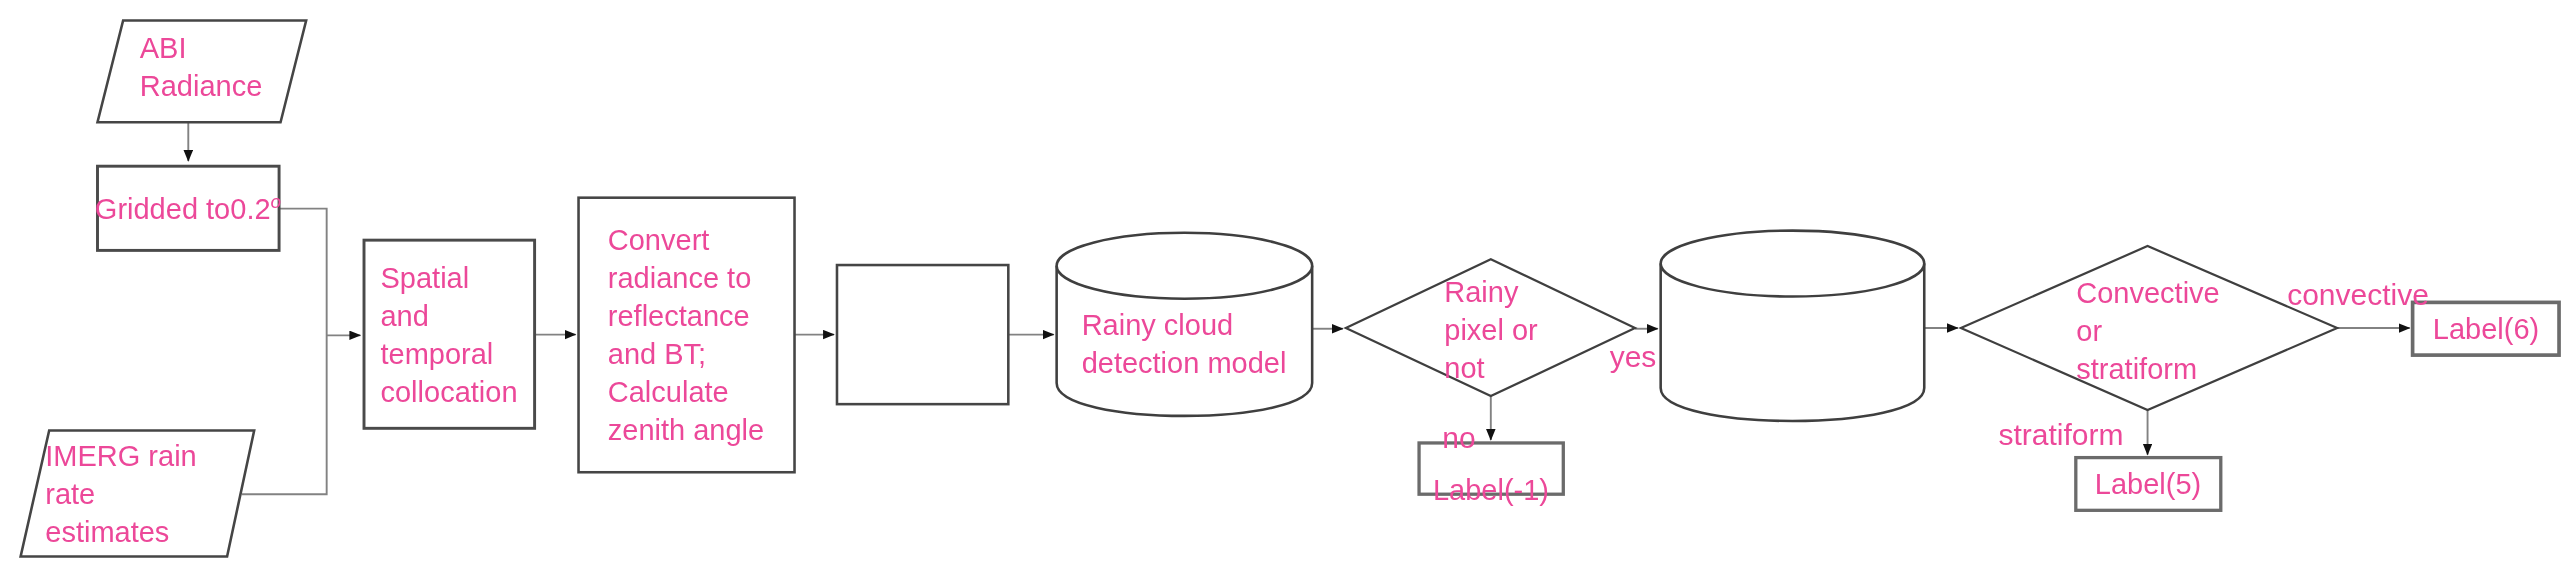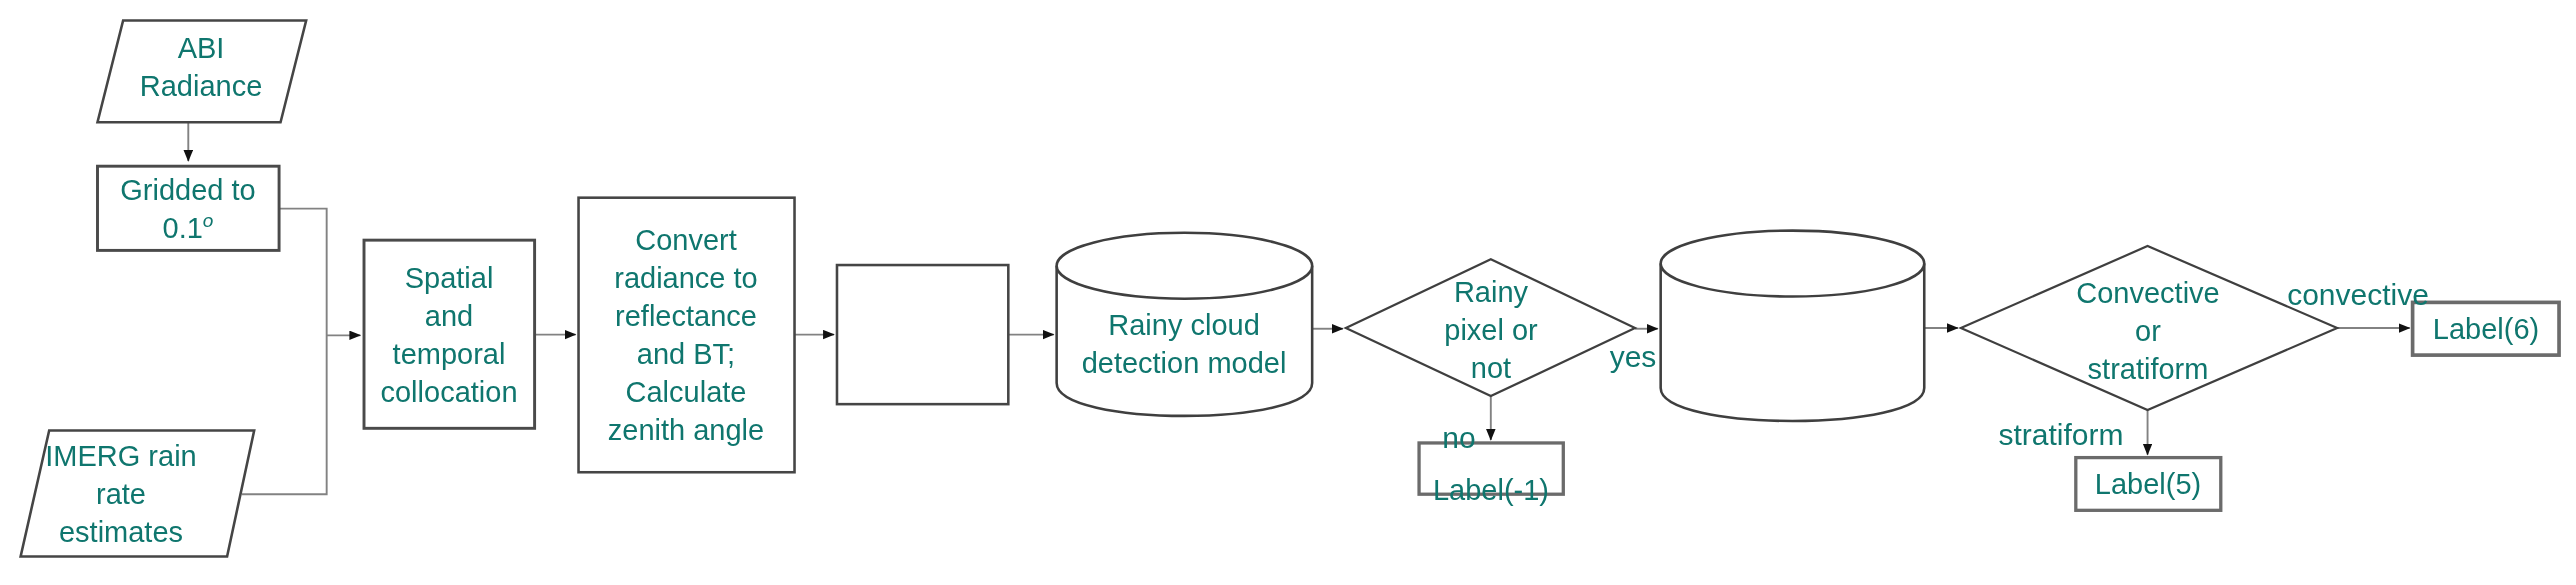--- a/index.html
+++ b/index.html
@@ -7,26 +7,26 @@
     position:relative;
     width:2576px;height:585px;
     background:#ffffff;
     font-family:"Liberation Sans",sans-serif;
     overflow:hidden;
   }
   #shapes{position:absolute;left:0;top:0;}
   .t{
     position:absolute;
     transform:translate(-50%,-50%);
-    text-align:center;
+    text-align:left;
     font:400 29px/38px "Liberation Sans",sans-serif;
-    color:#0f766e;
+    color:#ec4899;
     white-space:pre-line;
   }
-  .t .stack{display:flex;flex-direction:column;align-items:center;}
+  .t .stack{display:flex;align-items:center;}
   .t sup{font-size:19px;font-style:italic;line-height:0;vertical-align:super;}
   .edge-label{font:400 30px/35px "Liberation Sans",sans-serif;}
 </style>
 </head>
 <body>
 
 <div id="canvas">
 
   <svg id="shapes" width="2576" height="585" viewBox="0 0 3518 799">
     <defs>
@@ -77,21 +77,21 @@
     <rect x="3295" y="413" width="200" height="72" fill="#ffffff" stroke="#6b6b6b" stroke-width="5"></rect>
     <rect x="2835" y="625" width="198" height="72" fill="#ffffff" stroke="#6b6b6b" stroke-width="4.5"></rect>
   </svg>
 
   <div class="t" style="left:201px;top:67px;">ABI
 Radiance</div>
 
   <div class="t" style="left:188px;top:209px;">
     <span class="stack">
       <span>Gridded to</span>
-      <span><span>0.1</span><sup>o</sup></span>
+      <span><span>0.2</span><sup>o</sup></span>
     </span>
   </div>
 
   <div class="t" style="left:121px;top:494px;">IMERG rain
 rate
 estimates</div>
 
   <div class="t" style="left:686px;top:335px;">Convert
 radiance to
 reflectance

